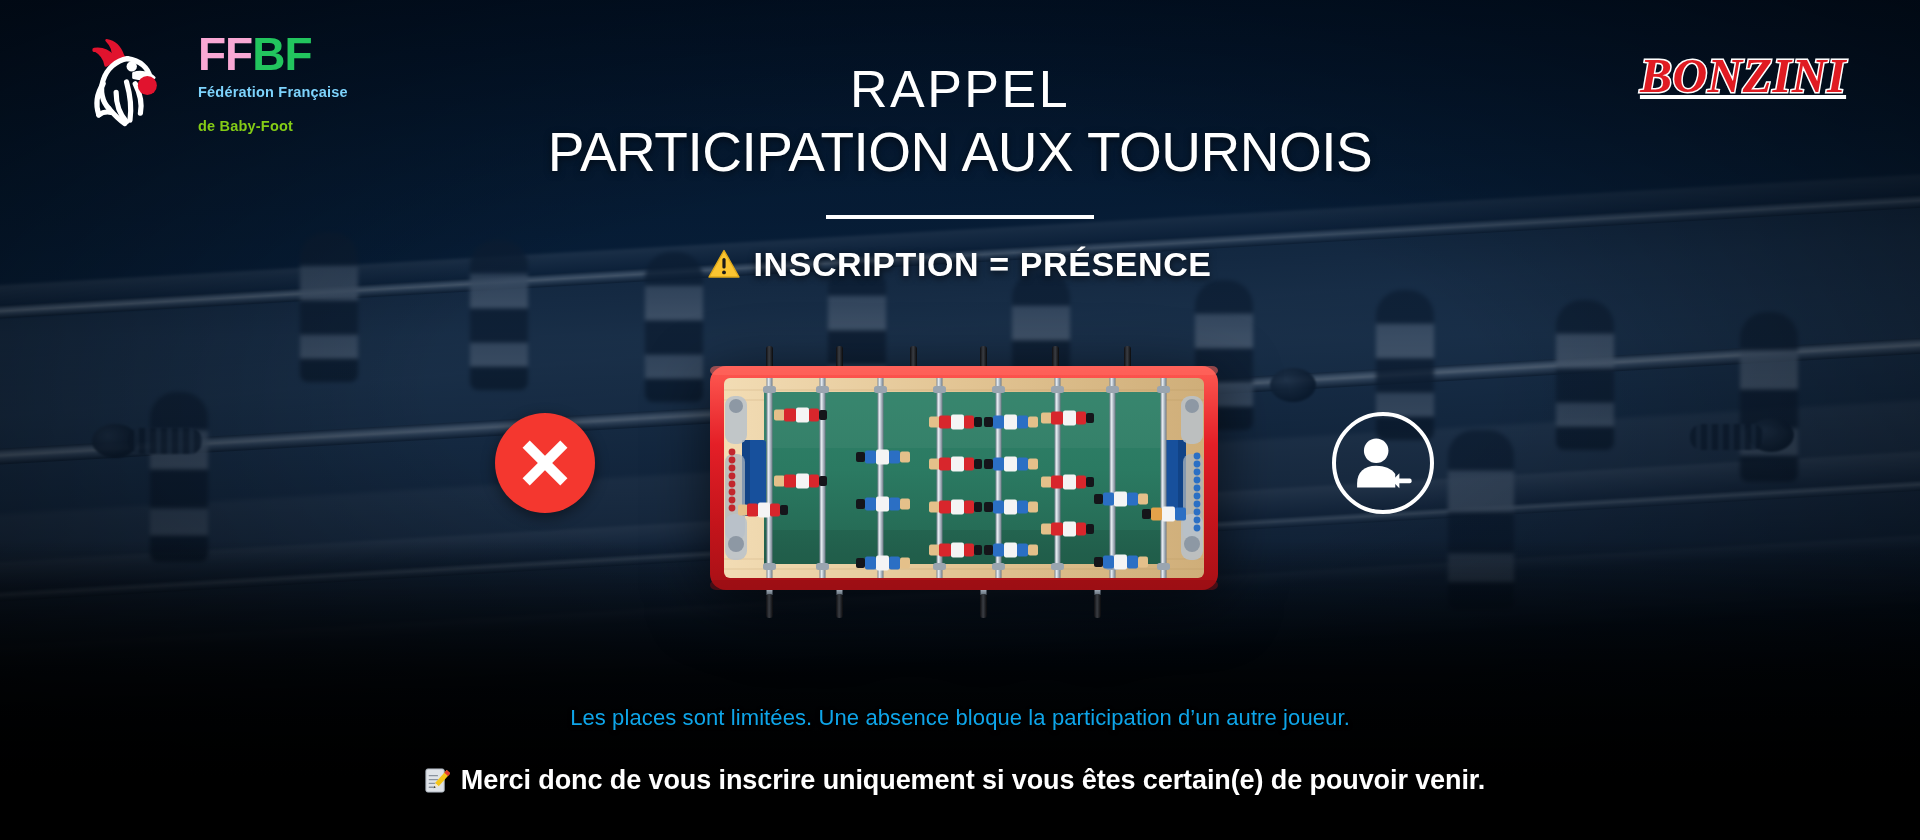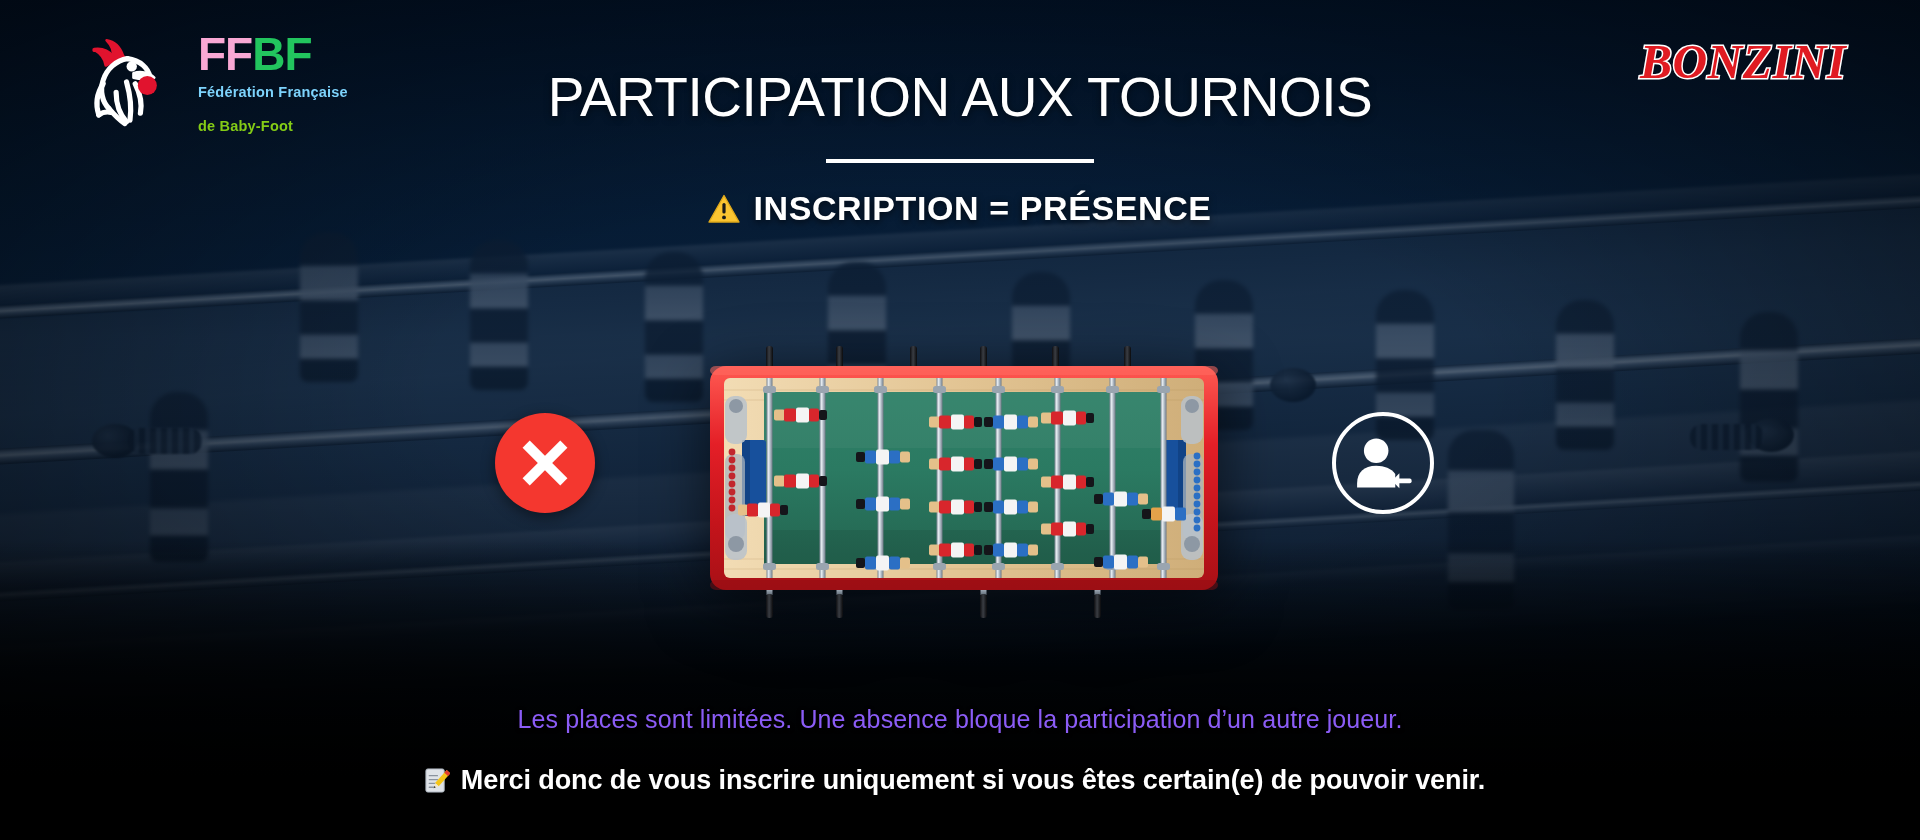--- a/index.html
+++ b/index.html
@@ -154,23 +154,24 @@
     paint-order:stroke fill;
     text-shadow:0 2px 0 rgba(0,0,0,.25);
     position:relative;
   }
   .bz-reg{ font-size:13px; vertical-align:super; -webkit-text-stroke:1.4px #ffffff; }
   .bz-main{
     font-family:"Liberation Serif", serif;
     font-style:italic; font-weight:700;
     font-size:48px; color:#e01b22;
     letter-spacing:.5px;
-    margin-top:0;
+    margin-top:14px;
     -webkit-text-stroke:3px #ffffff;
     paint-order:stroke fill;
+    text-decoration:underline;
   }
 
   
   .head{
     position:absolute; left:0; right:0; top:62px;
     text-align:center;
   }
   .h-rappel{
     color:#fff;
     font-size:52px;
@@ -229,22 +230,22 @@
     border-radius:50%;
     border:4px solid #ffffff;
     display:flex; align-items:center; justify-content:center;
   }
   .icon-user svg{ width:60px; height:56px; }
 
   
   .foot1{
     position:absolute; left:0; right:0; top:705px;
     text-align:center;
-    color:#8b5cf6;
-    font-size:25px;
+    color:#0ea5e9;
+    font-size:22px;
     font-weight:400;
     letter-spacing:.1px;
     text-shadow:0 1px 4px rgba(0,0,0,.8);
   }
   .foot2{
     position:absolute; left:0; right:12px; top:765px;
     text-align:center;
     color:#ffffff;
     font-size:27px;
     font-weight:800;
@@ -324,20 +325,21 @@
       <div class="ffbf-sub1">Fédération Française</div>
       <div class="ffbf-sub2">de Baby-Foot</div>
     </div>
   </div>
 
   <div class="logo-bonzini">
     <div class="bz-main">BONZINI</div>
   </div>
 
   <div class="head">
+    <div class="h-rappel">RAPPEL</div>
     <div class="h-main">PARTICIPATION AUX TOURNOIS</div>
     <div class="divider"></div>
     <div class="h-sub">
       <svg class="warn-ico" viewBox="0 0 32 30" aria-hidden="true">
         <path d="M16 1.5 L31 28 L1 28 Z" fill="#fbc531" stroke="#e0a91a" stroke-width="1.4" stroke-linejoin="round"></path>
         <rect x="14.4" y="9" width="3.2" height="10.5" rx="1.6" fill="#1a1a1a"></rect>
         <circle cx="16" cy="23.4" r="1.9" fill="#1a1a1a"></circle>
       </svg>
       <span>INSCRIPTION = PRÉSENCE</span>
     </div>

